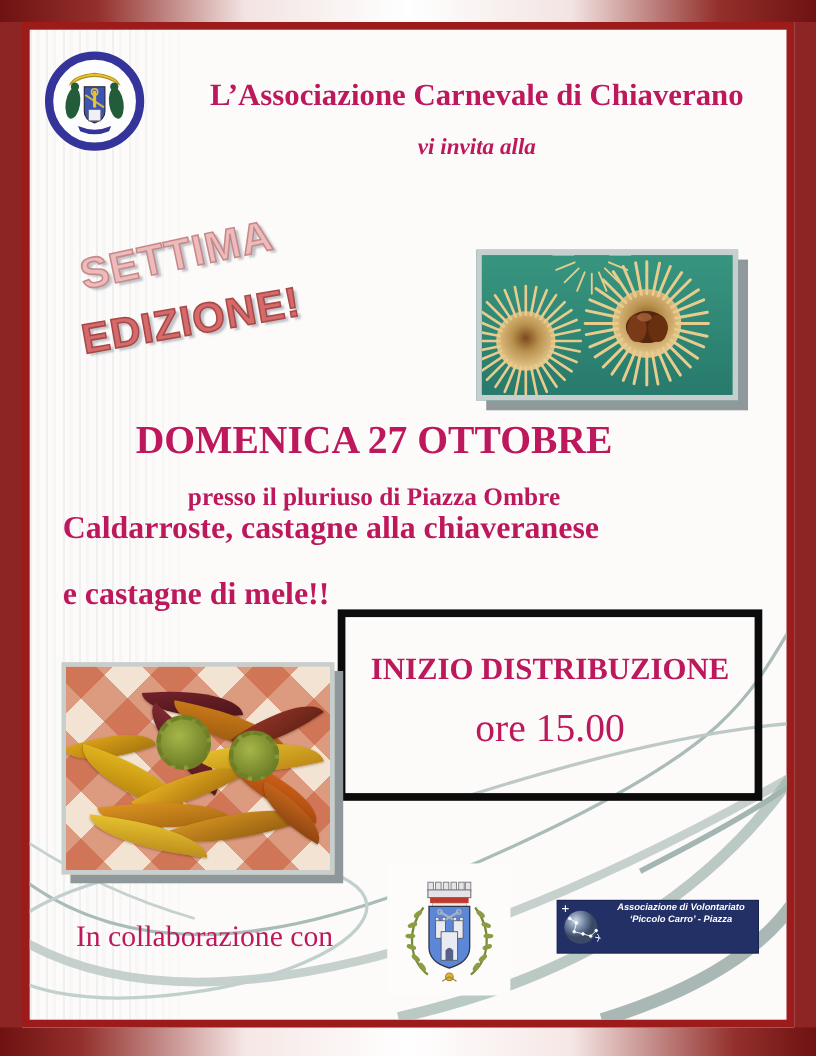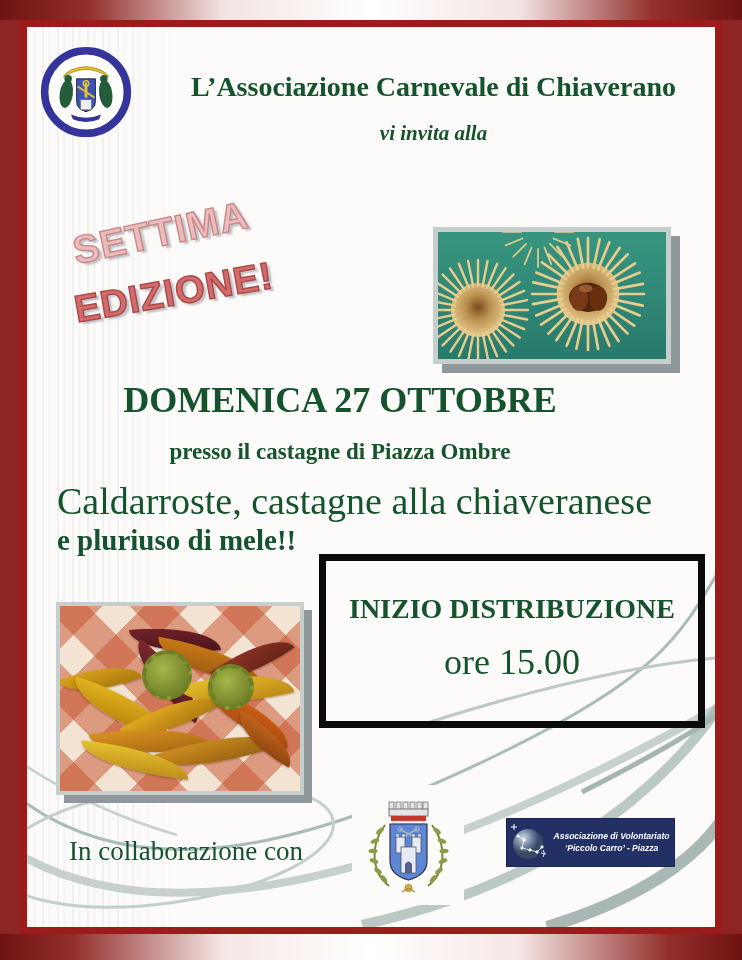--- a/index.html
+++ b/index.html
@@ -7,49 +7,49 @@
   .page{position:relative;width:742px;height:960px;background:#8e2525;overflow:hidden;}
   .band{position:absolute;left:0;right:0;}
   .band.top{top:0;height:20px;background:linear-gradient(90deg,#6f1212 0%,#93302c 12%,#f2e4e2 30%,#ffffff 50%,#f2e4e2 70%,#93302c 88%,#6f1212 100%);}
   .band.bottom{bottom:0;height:26px;background:linear-gradient(90deg,#6f1212 0%,#93302c 10%,#f5e7e5 30%,#ffffff 50%,#f5e7e5 70%,#93302c 90%,#6f1212 100%);}
   .frame{position:absolute;left:20px;top:20px;right:20px;bottom:26px;border:7px solid #9c1b1b;background:#fcfbf9;}
   .streaks{position:absolute;left:0;top:0;bottom:0;width:155px;opacity:.55;
     background:repeating-linear-gradient(90deg,rgba(172,178,190,.28) 0 2px,transparent 2px 6px,rgba(203,208,218,.20) 6px 9px,transparent 9px 15px);
     -webkit-mask-image:linear-gradient(to right,#000 55%,transparent 100%);
     mask-image:linear-gradient(to right,#000 55%,transparent 100%);z-index:0;}
   .swoosh{position:absolute;left:0;top:470px;width:688px;height:430px;z-index:1;}
-  .dkred{color:#14532d;}
+  .dkred{color:#be185d;}
   .hdr{position:absolute;left:125px;right:0;text-align:center;z-index:2;}
   .assoc{top:44px;font-size:28px;font-weight:bold;}
   .invite{top:94px;font-size:21px;font-weight:bold;font-style:italic;}
   .event{top:128px;font-size:43px;font-weight:bold;letter-spacing:.5px;}
   .wordart{position:absolute;z-index:2;font-family:"Liberation Sans",sans-serif;font-weight:700;letter-spacing:1px;transform-origin:left top;
     text-shadow:3px 3px 2px rgba(120,125,140,.45);}
   .settima{left:42px;top:203px;font-size:39px;color:#ecbcbc;-webkit-text-stroke:1.4px #c98888;transform:rotate(-12deg);}
   .edizione{left:44px;top:262px;font-size:38px;color:#d46a6a;-webkit-text-stroke:1.4px #a84848;transform:rotate(-10deg);}
   .photo{position:absolute;z-index:2;border:5px solid #c7cece;box-shadow:9px 9px 0 #8f999b;overflow:hidden;background:#2f8f7d;}
   .photo.chestnuts{left:406px;top:200px;width:228px;height:127px;}
   .photo.leaves{left:29px;top:575px;width:240px;height:185px;border-width:4px;box-shadow:8px 8px 0 #8e989a;
     background-color:#f3e3d2;
     background-image:repeating-linear-gradient(45deg,rgba(197,82,46,.50) 0 30px,transparent 30px 60px),
                      repeating-linear-gradient(135deg,rgba(197,82,46,.50) 0 30px,transparent 30px 60px);}
   .leaf{position:absolute;border-radius:0 100% 0 100%;box-shadow:0 1px 2px rgba(60,30,10,.35);}
   .burr-green{position:absolute;border-radius:50%;border:4px dashed #6f8024;background:radial-gradient(circle at 40% 35%,#a7b648,#5f7020);}
   .datebig{position:absolute;left:8px;right:70px;text-align:center;top:352px;font-size:36px;font-weight:bold;z-index:2;}
   .venue{position:absolute;left:8px;right:70px;text-align:center;top:412px;font-size:23px;font-weight:bold;z-index:2;}
-  .menu1{position:absolute;left:30px;top:452px;font-size:38px;font-weight:normal;z-index:2;}
+  .menu1{position:absolute;left:30px;top:437px;font-size:29px;font-weight:bold;z-index:2;}
   .menu2{position:absolute;left:30px;top:497px;font-size:29px;font-weight:bold;z-index:2;}
-  .distbox{position:absolute;left:292px;top:527px;width:372px;height:160px;border:7px solid #0b0b0b;z-index:2;
+  .distbox{position:absolute;left:280px;top:527px;width:372px;height:160px;border:7px solid #0b0b0b;z-index:2;
     display:flex;flex-direction:column;align-items:center;}
   .distbox .l1{margin-top:32px;font-size:28px;font-weight:bold;}
   .distbox .l2{margin-top:16px;font-size:36px;font-weight:normal;}
   .collab{position:absolute;left:42px;top:790px;font-size:27px;z-index:2;margin-top:19px;}
   .crestwrap{position:absolute;left:325px;top:758px;width:112px;height:120px;background:#fdfcfa;z-index:2;display:flex;align-items:center;justify-content:center;}
   .assoc-logo{position:absolute;left:12px;top:18px;width:94px;height:94px;z-index:2;}
-  .partner{position:absolute;left:480px;top:792px;width:167px;height:47px;background:#223066;z-index:2;display:flex;align-items:center;box-shadow:0 0 0 1px #1a2450;}
+  .partner{position:absolute;left:480px;top:792px;width:182px;height:47px;background:#223066;z-index:2;display:flex;align-items:flex-start;box-shadow:0 0 0 1px #1a2450;}
   .partner-globe{width:46px;height:46px;flex:0 0 auto;}
   .partner-text{flex:1;text-align:center;color:#ffffff;font-family:"Liberation Sans",sans-serif;font-style:italic;font-weight:700;font-size:8.5px;line-height:1.35;padding-right:4px;}
 </style>
 </head>
 <body>
 
 <div class="page">
   <div class="band top"></div>
   <div class="band bottom"></div>
 
@@ -135,23 +135,23 @@
             <use href="#spk" transform="rotate(12)"></use>
           <ellipse rx="17" ry="13" cy="3" fill="#55250f"></ellipse>
           <ellipse rx="8" ry="11" cx="-8" cy="4" fill="#7a3a18"></ellipse>
           <ellipse rx="8" ry="11" cx="9" cy="4" fill="#68300f"></ellipse>
           <ellipse rx="6" ry="3.5" cx="-2" cy="-5" fill="#a8653a" opacity="0.8"></ellipse>
         </g>
       </svg>
     </div>
 
     <div class="datebig dkred">DOMENICA 27 OTTOBRE</div>
-    <div class="venue dkred">presso il castagne di Piazza Ombre</div>
+    <div class="venue dkred">presso il pluriuso di Piazza Ombre</div>
     <div class="menu1 dkred">Caldarroste, castagne alla chiaveranese</div>
-    <div class="menu2 dkred">e pluriuso di mele!!</div>
+    <div class="menu2 dkred">e castagne di mele!!</div>
 
     <div class="distbox">
       <div class="l1 dkred">INIZIO DISTRIBUZIONE</div>
       <div class="l2 dkred">ore 15.00</div>
     </div>
 
     <div class="photo leaves">
       <div class="leaf" style="left:0px;top:60px;width:80px;height:26px;background:linear-gradient(#d9a019,#aa7a10);transform:rotate(-20deg)"></div>
       <div class="leaf" style="left:70px;top:20px;width:90px;height:28px;background:linear-gradient(#6f2128,#4e161c);transform:rotate(-5deg)"></div>
       <div class="leaf" style="left:95px;top:40px;width:110px;height:32px;background:linear-gradient(#c87818,#9a5a10);transform:rotate(10deg)"></div>

